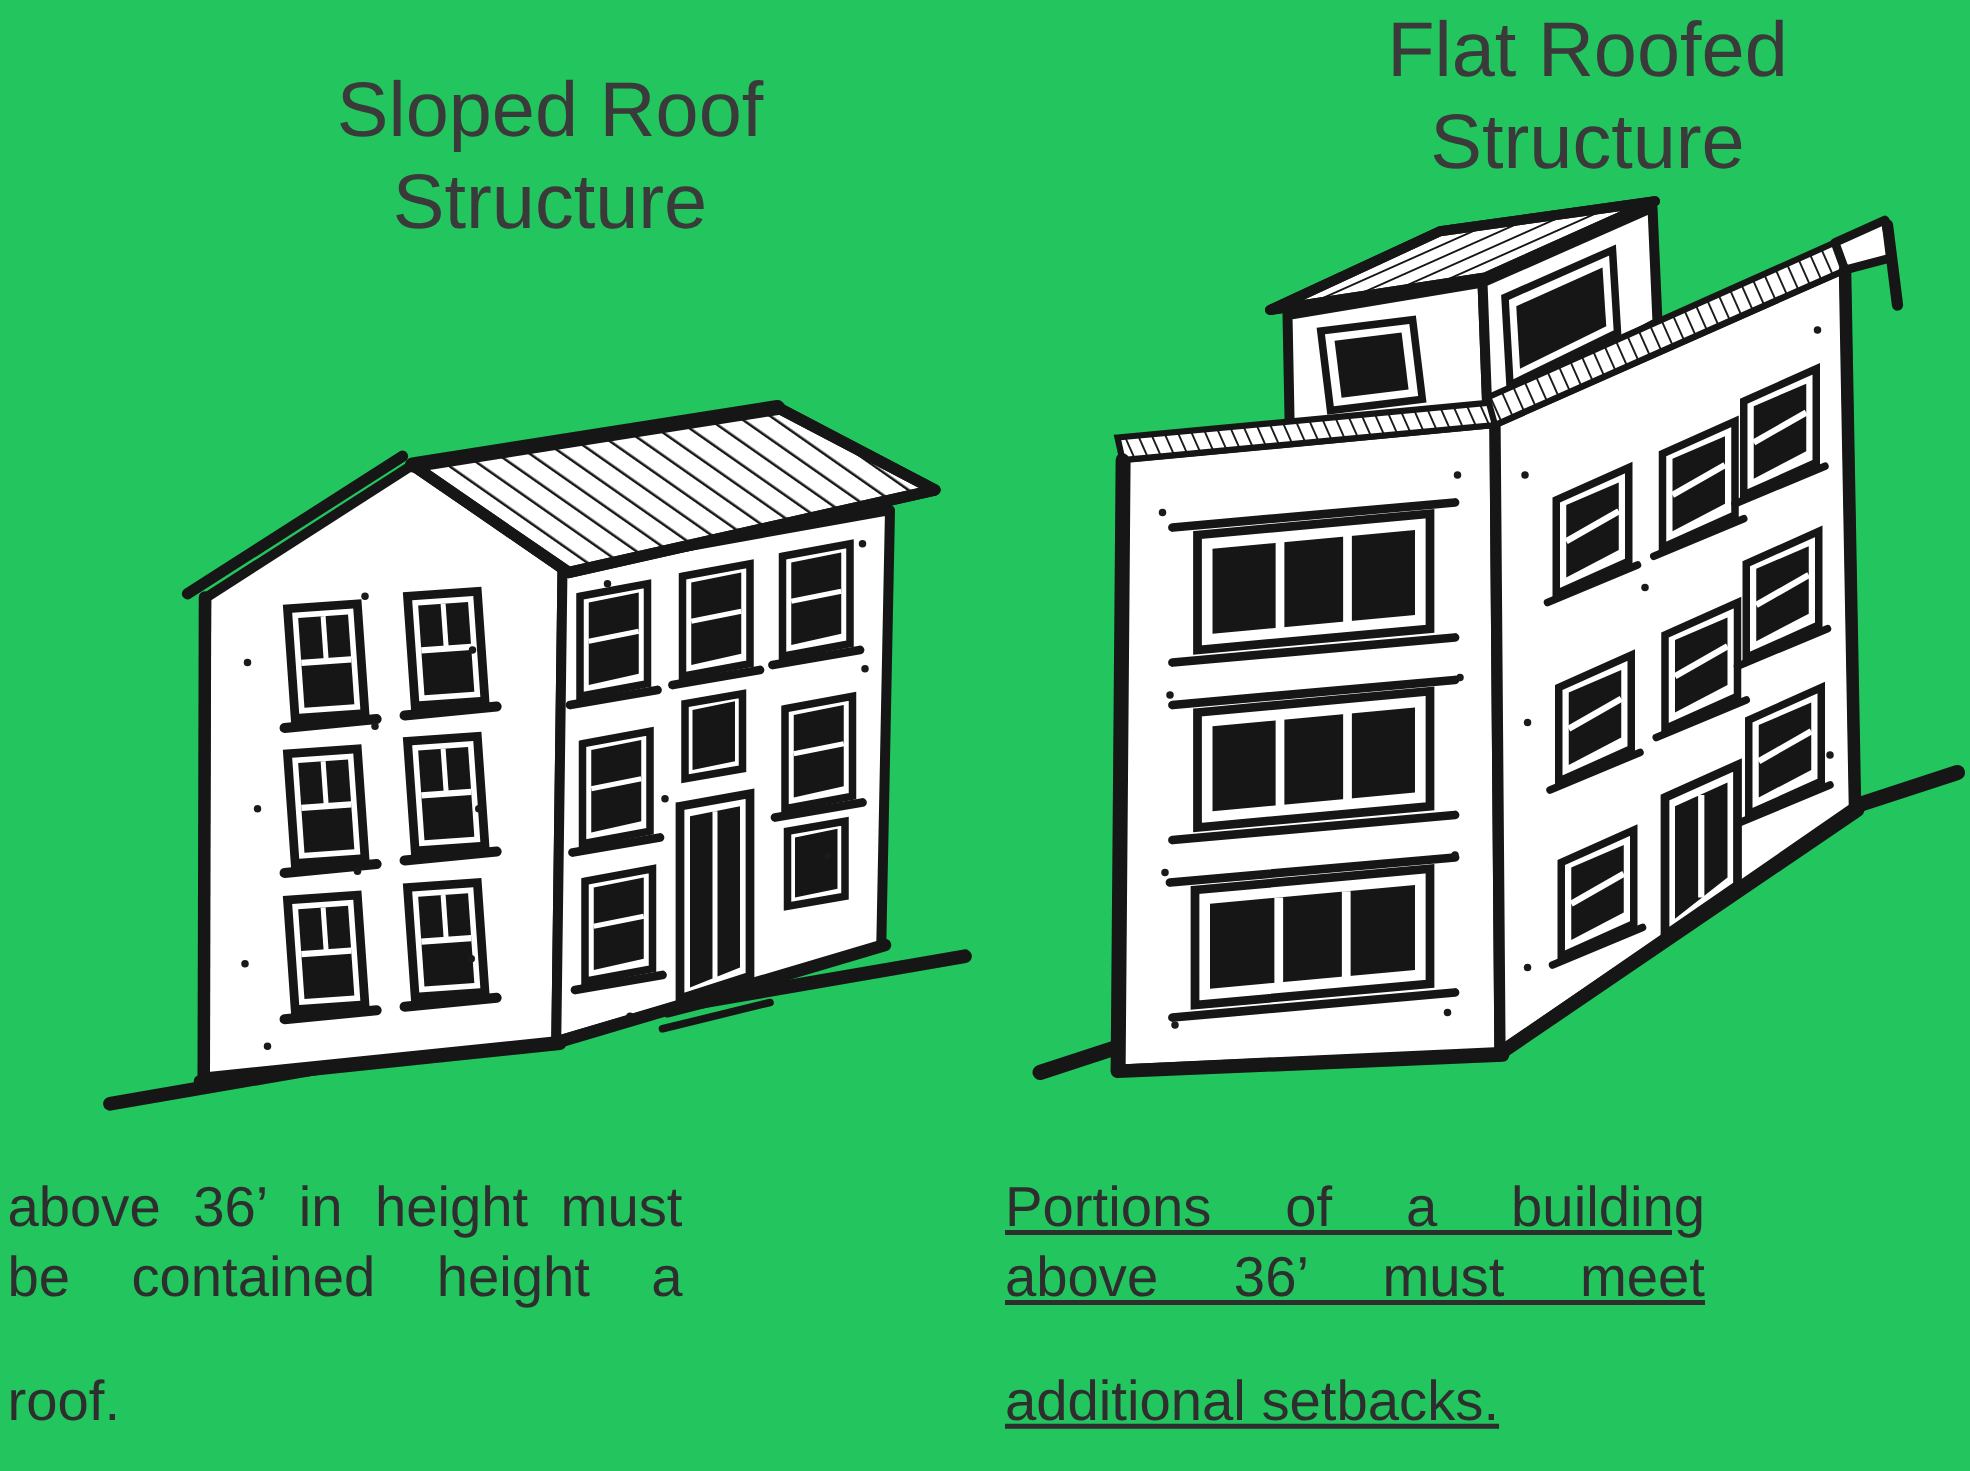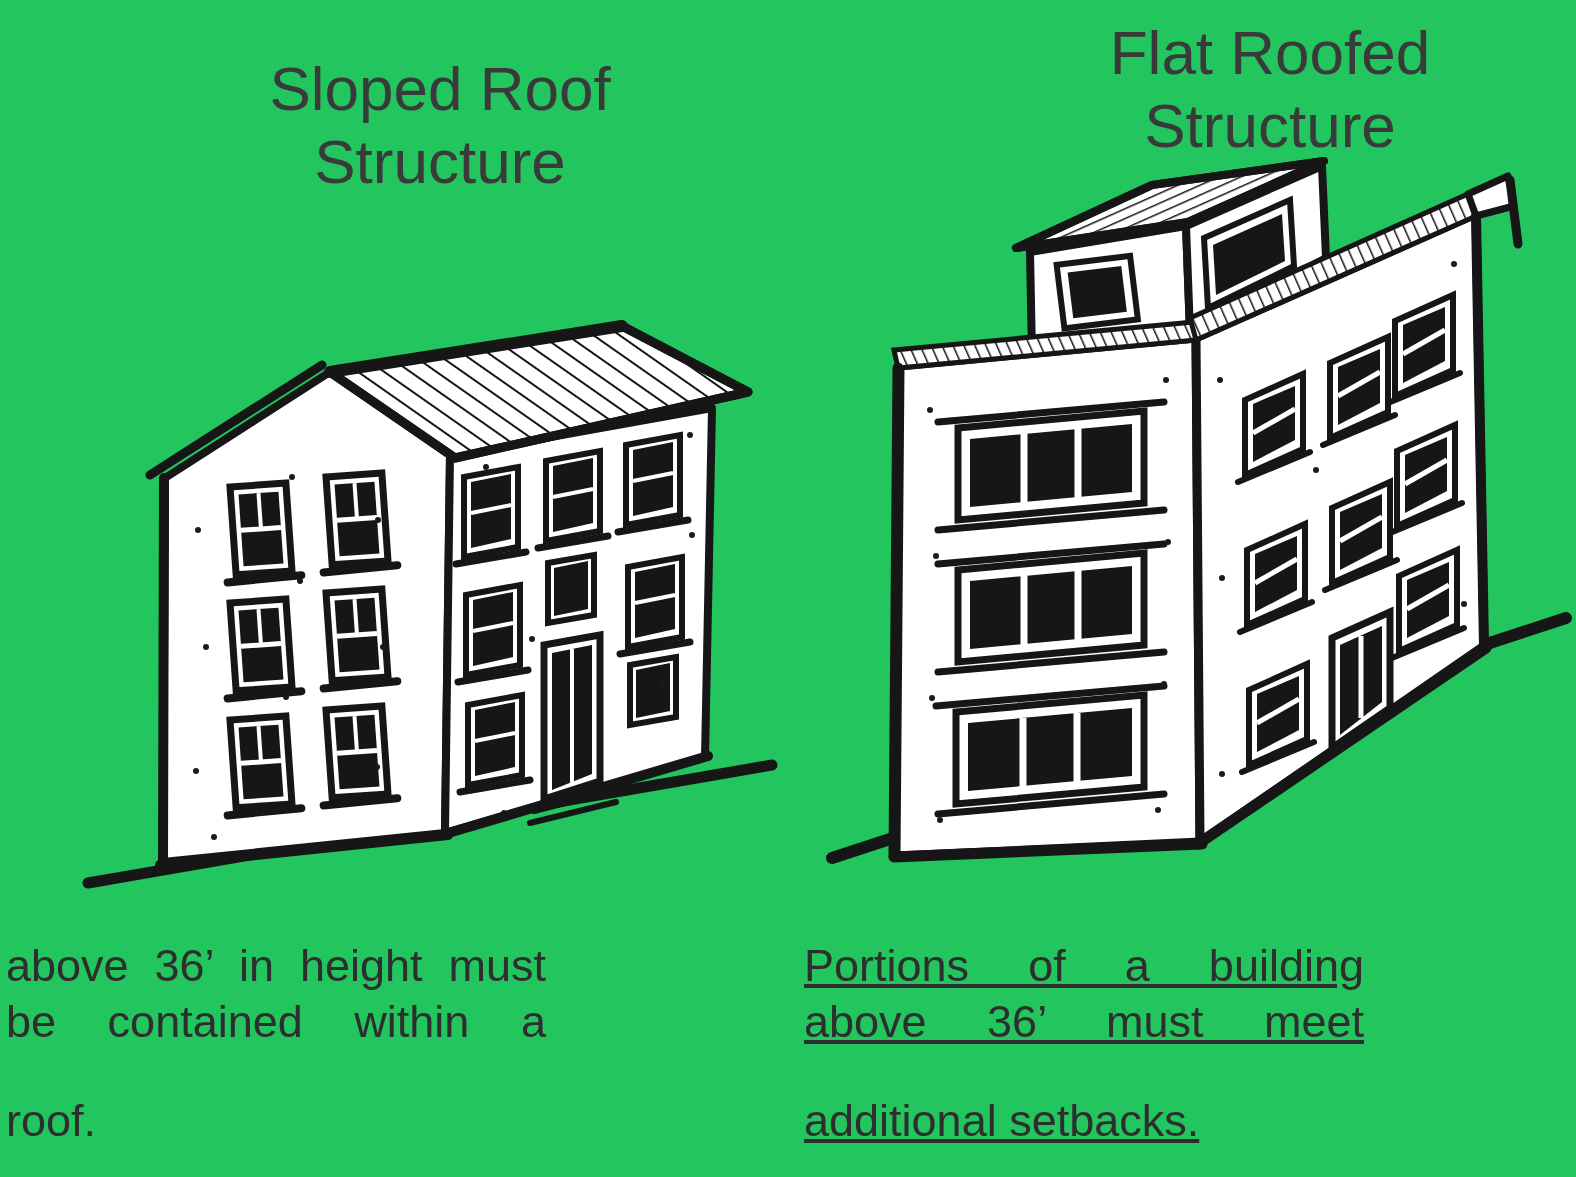--- a/index.html
+++ b/index.html
@@ -7,21 +7,21 @@
     position:relative; width:1576px; height:1177px;
     background:#22c55e; overflow:hidden;
     font-family:"Liberation Sans", sans-serif;
     color:#2e2e2e;
   }
   .title {
     position:absolute; text-align:center;
     font-size:62px; line-height:1.18; color:#3a3a3a;
   }
   .title-left  { left:140px; top:52px;  width:600px; }
-  .title-right { left:970px; top:16px;   width:600px; }
+  .title-right { left:970px; top:4px;   width:600px; }
   .caption {
     position:absolute; font-size:45px; line-height:1.24; color:#2e2e2e;
   }
   .caption-left  { left:6px;   top:938px; width:540px; }
   .caption-right { left:804px; top:938px; width:560px;text-decoration:underline; }
   .cap-line { text-align:justify; text-align-last:justify; }
   .cap-line.last { text-align-last:left;margin-top:43px; }
   .illus { position:absolute; }
   .illus-left  { left:80px;  top:215px; width:700px; height:700px; }
   .illus-right { left:818px; top:118px; width:760px; height:800px; }
@@ -257,21 +257,21 @@
     <g>
       <line x1="76" y1="739" x2="384" y2="726" stroke="#161616" stroke-width="11" stroke-linecap="round"></line>
       <line x1="380" y1="726" x2="668" y2="530" stroke="#161616" stroke-width="11" stroke-linecap="round"></line>
       <line x1="80" y1="250" x2="76" y2="738" stroke="#161616" stroke-width="11" stroke-linecap="round"></line>
       <line x1="658" y1="98" x2="666" y2="528" stroke="#161616" stroke-width="10" stroke-linecap="round"></line>
     </g>
   </svg>
 
   <div class="caption caption-left">
     <div class="cap-line">above 36’ in height must</div>
-    <div class="cap-line">be contained within a</div>
+    <div class="cap-line">be contained height a</div>
     <div class="cap-line last">roof.</div>
   </div>
 
   <div class="caption caption-right">
     <div class="cap-line">Portions of a building</div>
     <div class="cap-line">above 36’ must meet</div>
     <div class="cap-line last">additional setbacks.</div>
   </div>
 
 </div>

